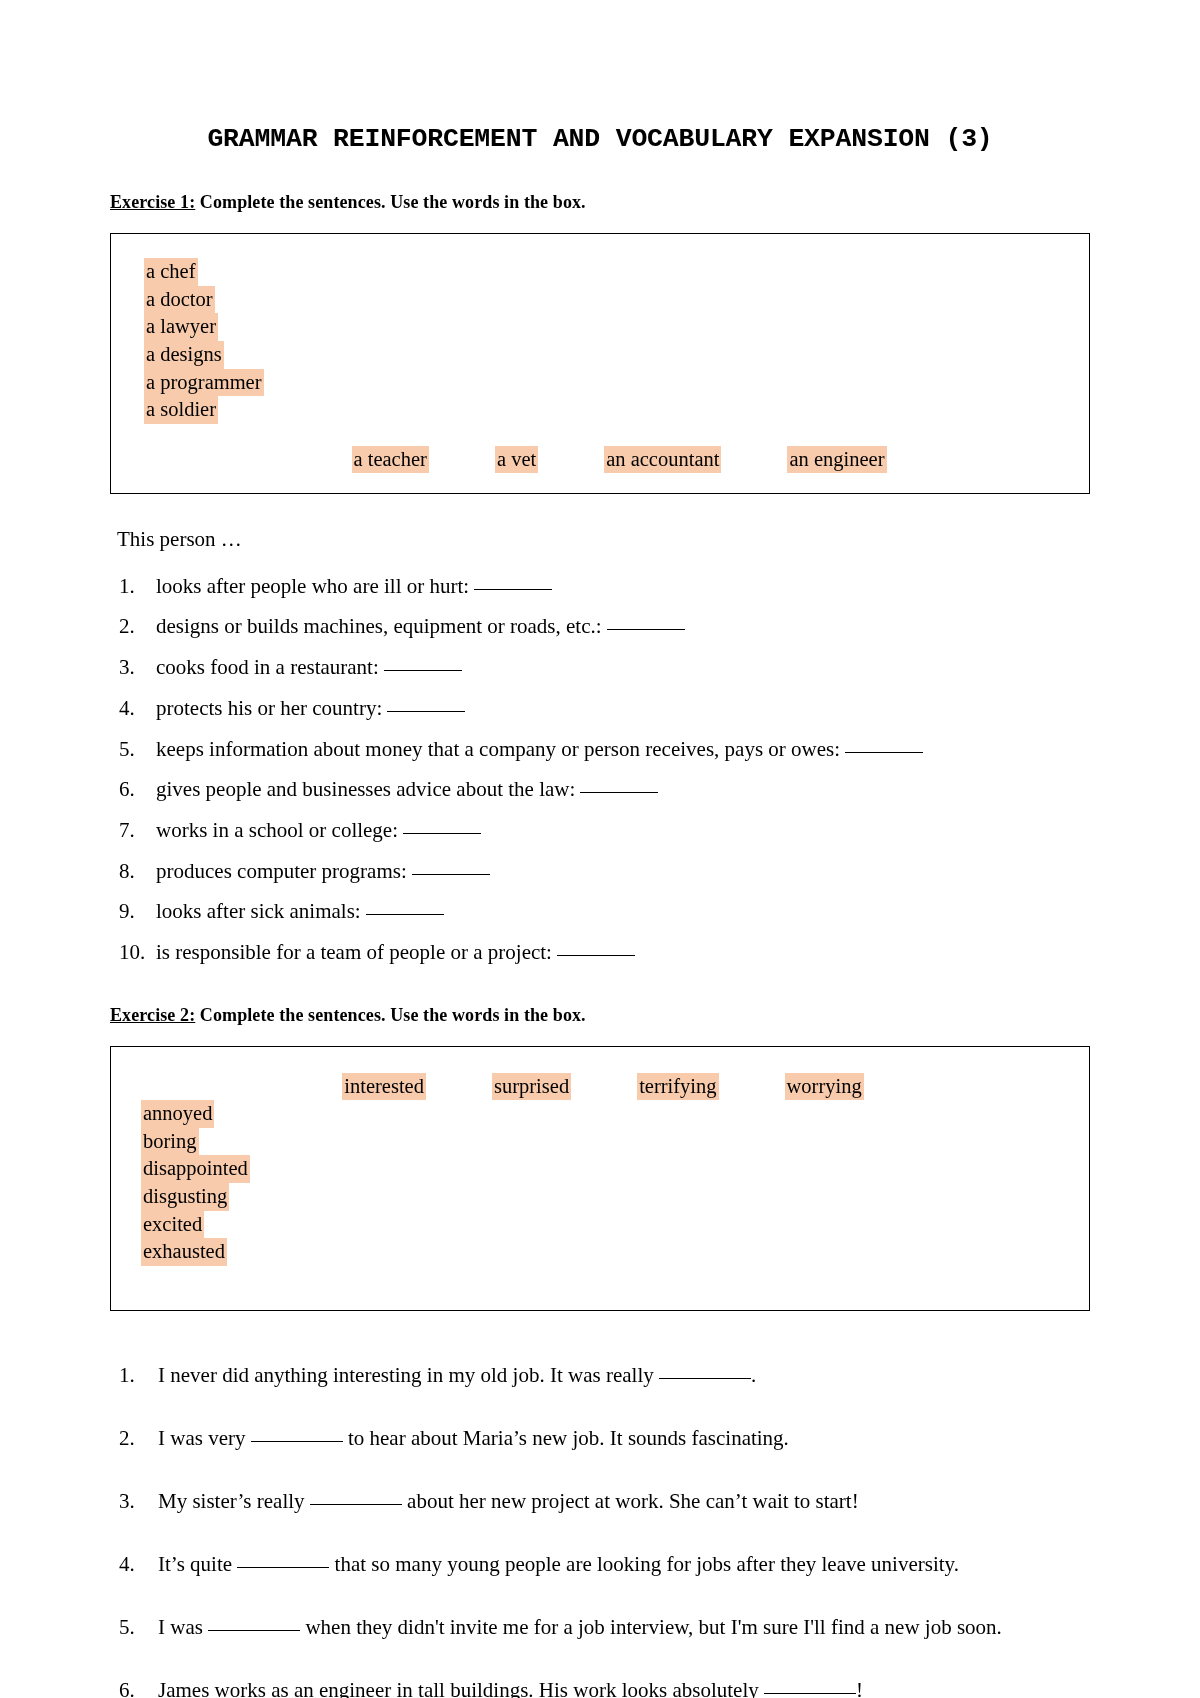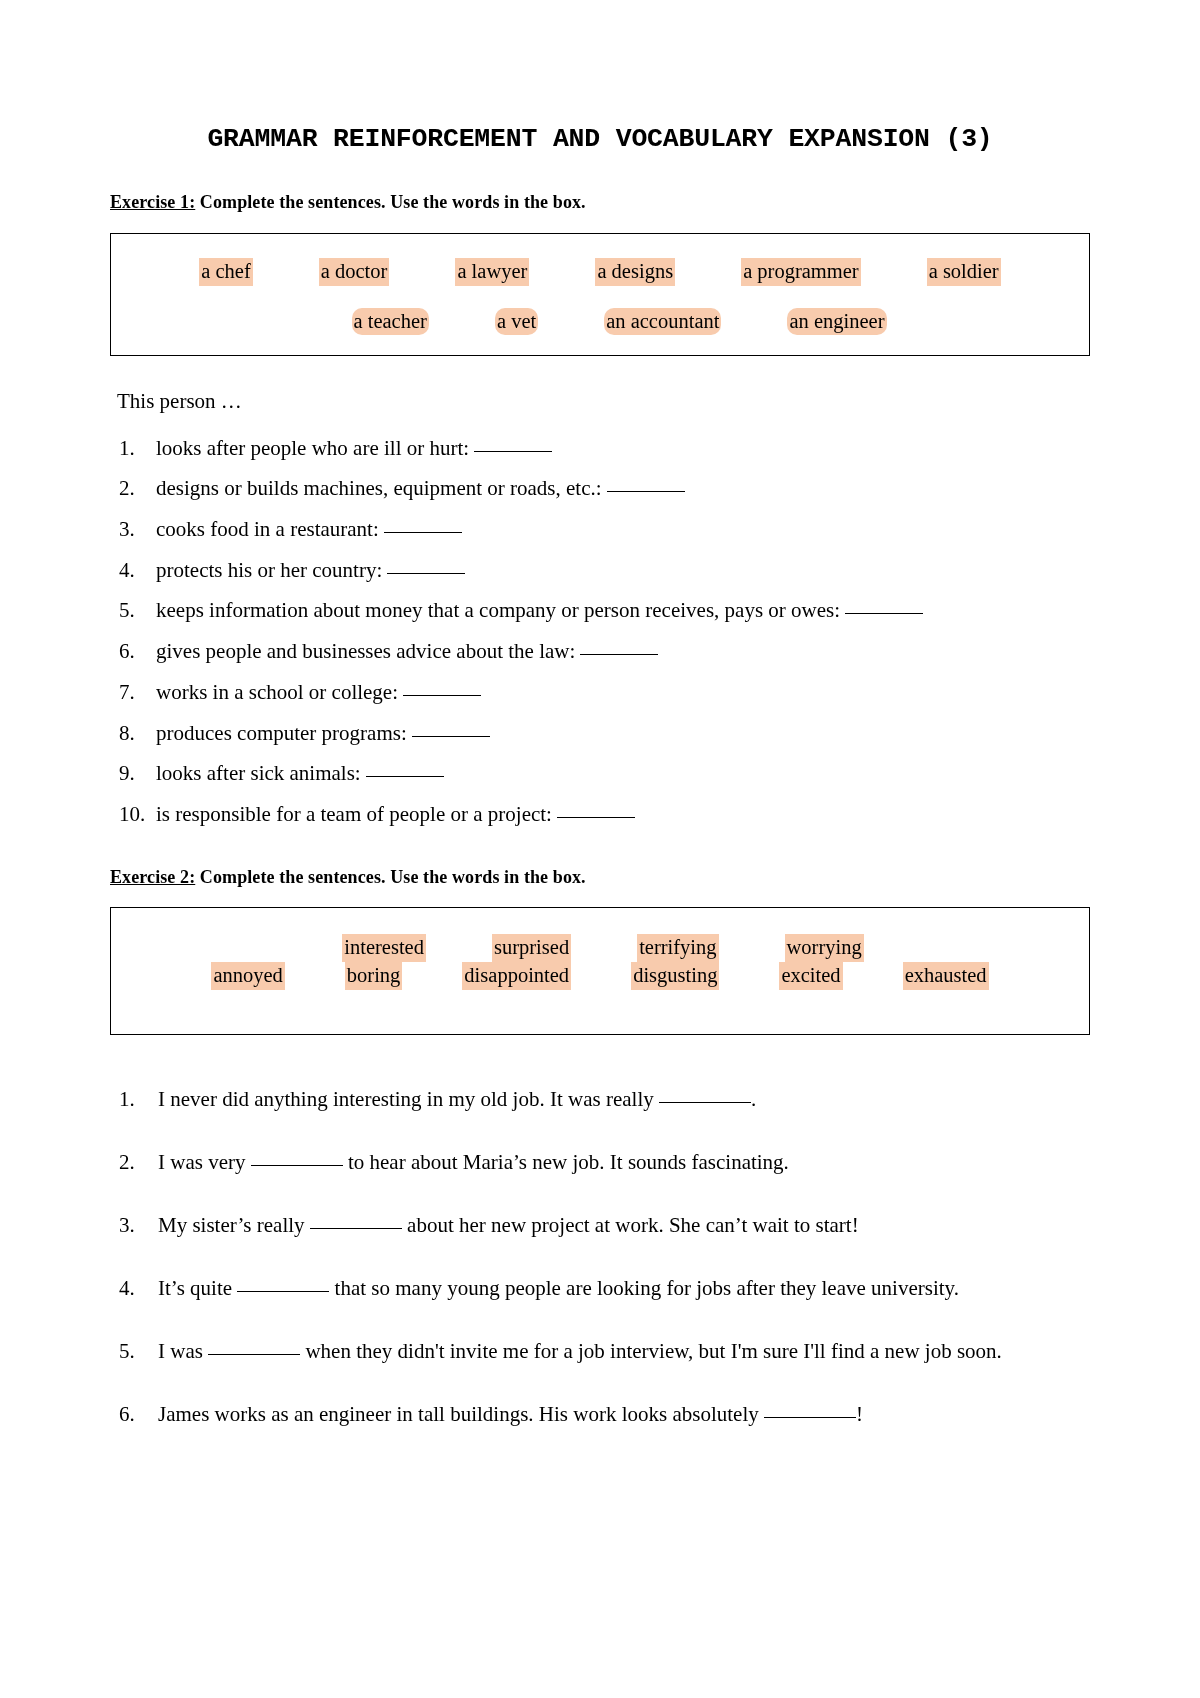--- a/index.html
+++ b/index.html
@@ -50,28 +50,28 @@
     padding: 24px 0 20px 0;
     box-sizing: border-box;
   }
   .word-row {
     display: flex;
     justify-content: center;
     align-items: baseline;
     font-size: 20.5px;
     line-height: 1.25;
   }
-  .word-row.row1 { padding-bottom: 22px; }
+  .word-row.row1 { padding-bottom: 22px; flex-direction: column; }
   .word-chip {
     background: #f8cbad;
     padding: 1px 2px 1px 2px;
     white-space: nowrap;
   }
   #ex1-box .row1 .word-chip { margin: 0 33px; }
-  #ex1-box .row2 .word-chip { margin: 0 33px; border-radius: 10px; }
+  #ex1-box .row2 .word-chip { margin: 0 33px; }
   #ex1-box .row2 { padding-left: 38px; }
   
   #ex2-box { padding: 26px 0 22px 0; }
   #ex2-box .row1 .word-chip { margin: 0 30px; }
   #ex2-box .row2 .word-chip { margin: 0 33px; }
   #ex2-box .row2 { padding-left: 6px; }
 
   .intro-line {
     font-size: 21px;
     padding-top: 32px;

